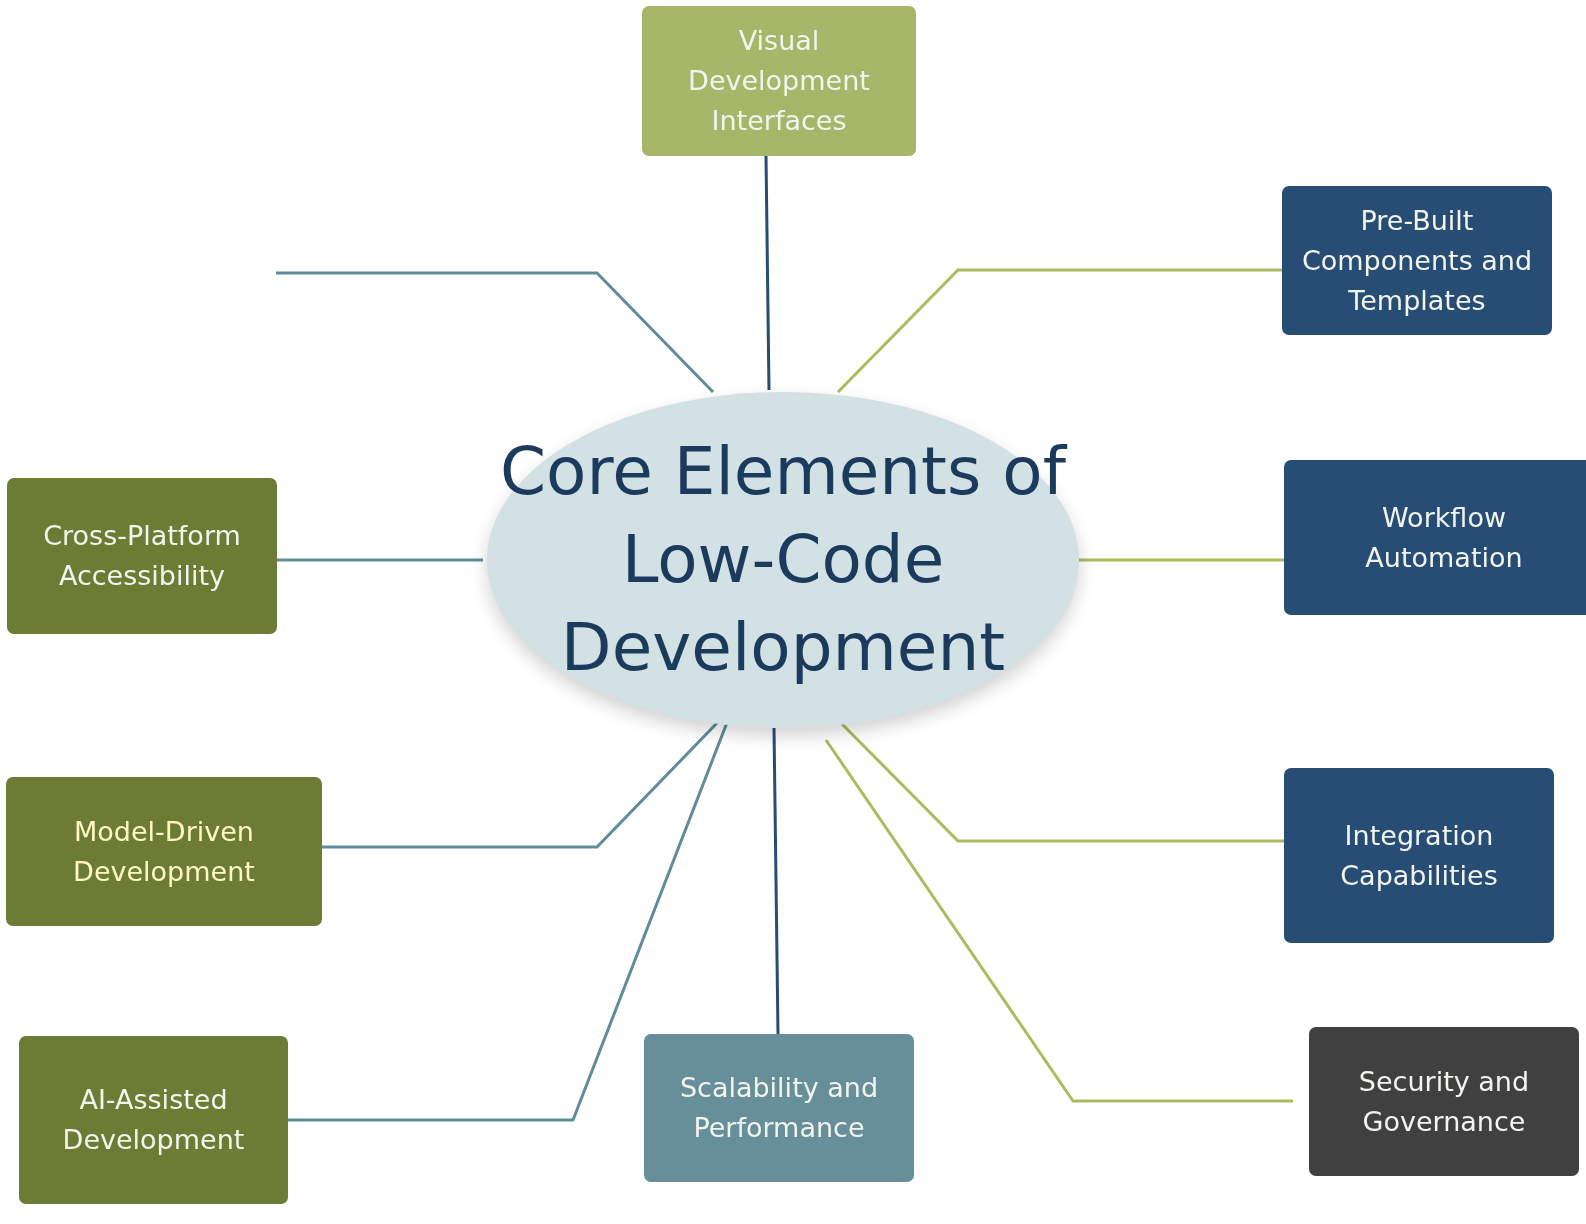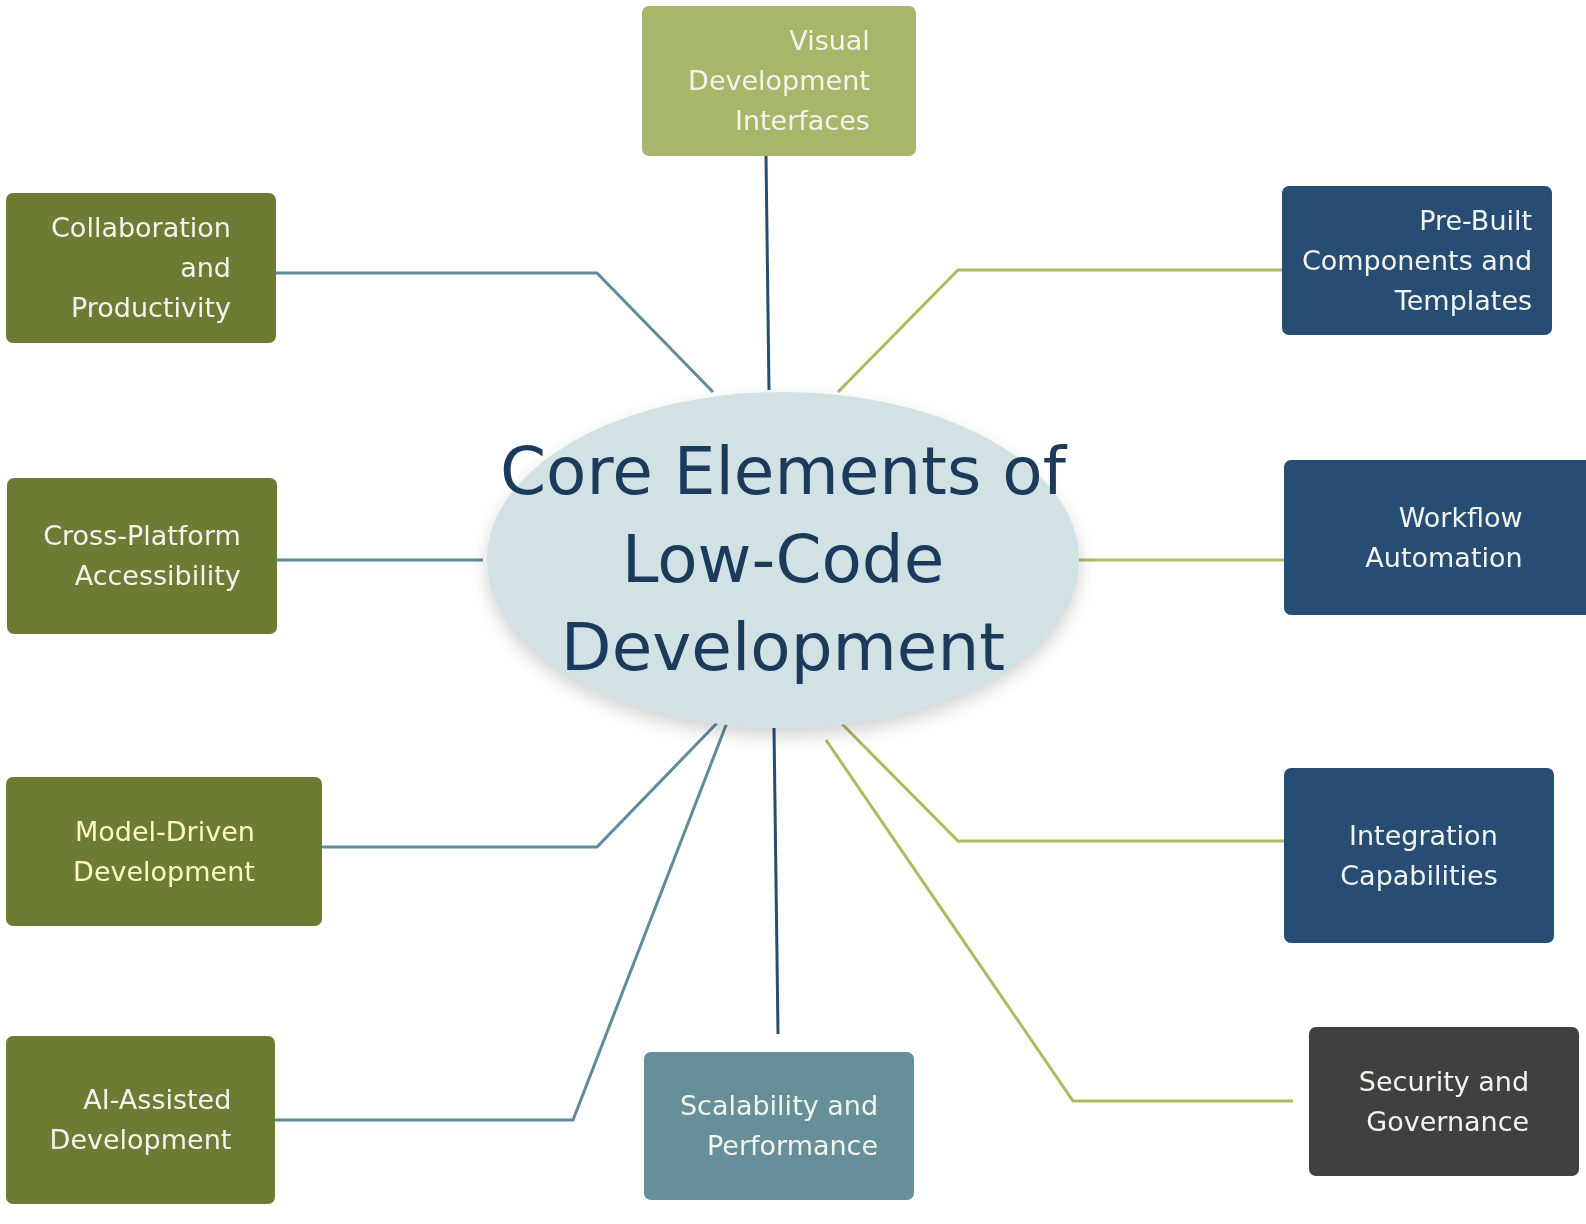--- a/index.html
+++ b/index.html
@@ -1,21 +1,21 @@
 <!DOCTYPE html>
 <html><head>
   <meta charset="utf-8">
   <style>
     html, body { margin: 0; padding: 0; background: #ffffff; }
     body { width: 1586px; height: 1224px; position: relative; overflow: hidden;
       font-family: "DejaVu Sans", sans-serif; }
     #stage { position: absolute; left: 0; top: 0; width: 1586px; height: 1224px; }
     svg#links { position: absolute; left: 0; top: 0; width: 1586px; height: 1224px; }
     .node { position: absolute; border-radius: 7px; color: #f2f4ee; display: flex;
-      align-items: center; justify-content: center; text-align: right;
+      align-items: center; justify-content: center; text-align: center;
       font-size: 27px; line-height: 40px; box-sizing: border-box; padding: 0 12px;
       white-space: pre-line; cursor: pointer; }
     .center { position: absolute; left: 487px; top: 392px; width: 592px; height: 336px;
       border-radius: 50%; display: flex; align-items: center; justify-content: center;
       text-align: center; color: #1b3a5c; font-size: 66px; line-height: 88px;
       white-space: pre-line; box-shadow: 0 8px 18px rgba(0,0,0,0.18); cursor: pointer; }
   </style>
 </head>
 <body>
 
@@ -42,24 +42,21 @@
 Interfaces</div>
   <div class="node" id="n1" style="left: 1282px; top: 186px; width: 270px; height: 149px; background: rgb(40, 77, 116); color: rgb(242, 244, 238);">Pre-Built
 Components and
 Templates</div>
   <div class="node" id="n2" style="left: 1284px; top: 460px; width: 320px; height: 155px; background: rgb(40, 77, 116); color: rgb(242, 244, 238);">Workflow
 Automation</div>
   <div class="node" id="n3" style="left: 1284px; top: 768px; width: 270px; height: 175px; background: rgb(40, 77, 116); color: rgb(242, 244, 238);">Integration
 Capabilities</div>
   <div class="node" id="n4" style="left: 1293px; top: 1027px; width: 270px; height: 149px; background: #404040; color: rgb(242, 244, 238); margin-left: 16px;">Security and
 Governance</div>
-  <div class="node" id="n5" style="left: 644px; top: 1034px; width: 270px; height: 148px; background: rgb(103, 143, 153); color: rgb(242, 244, 238); margin-top: 18px;">Scalability and
+  <div class="node" id="n5" style="left: 644px; top: 1034px; width: 270px; height: 148px; background: rgb(103, 143, 153); color: rgb(242, 244, 238);">Scalability and
 Performance</div>
-  <div class="node" id="n6" style="left: 6px; top: 1036px; width: 269px; height: 168px; background: rgb(108, 124, 53); color: rgb(242, 244, 238);">AI-Assisted
+  <div class="node" id="n6" style="left: 19px; top: 1036px; width: 269px; height: 168px; background: rgb(108, 124, 53); color: rgb(242, 244, 238);">AI-Assisted
 Development</div>
   <div class="node" id="n7" style="left: 6px; top: 777px; width: 316px; height: 149px; background: rgb(108, 124, 53); color: #fef9c3;">Model-Driven
 Development</div>
   <div class="node" id="n8" style="left: 7px; top: 478px; width: 270px; height: 156px; background: rgb(108, 124, 53); color: rgb(242, 244, 238);">Cross-Platform
 Accessibility</div>
-  <div class="node" id="n9" style="left: 6px; top: 193px; width: 270px; height: 150px; background: rgb(108, 124, 53); color: rgb(242, 244, 238);">Collaboration
-and
-Productivity</div>
 </div>
 
 </body></html>

